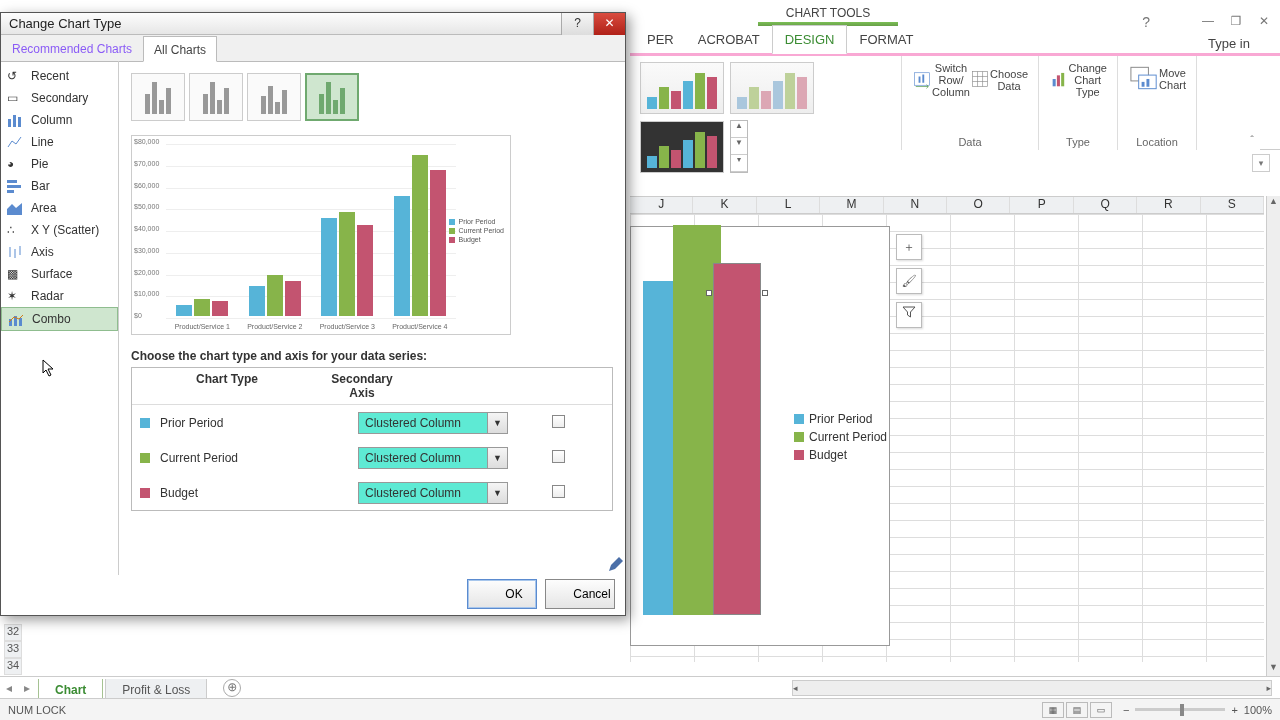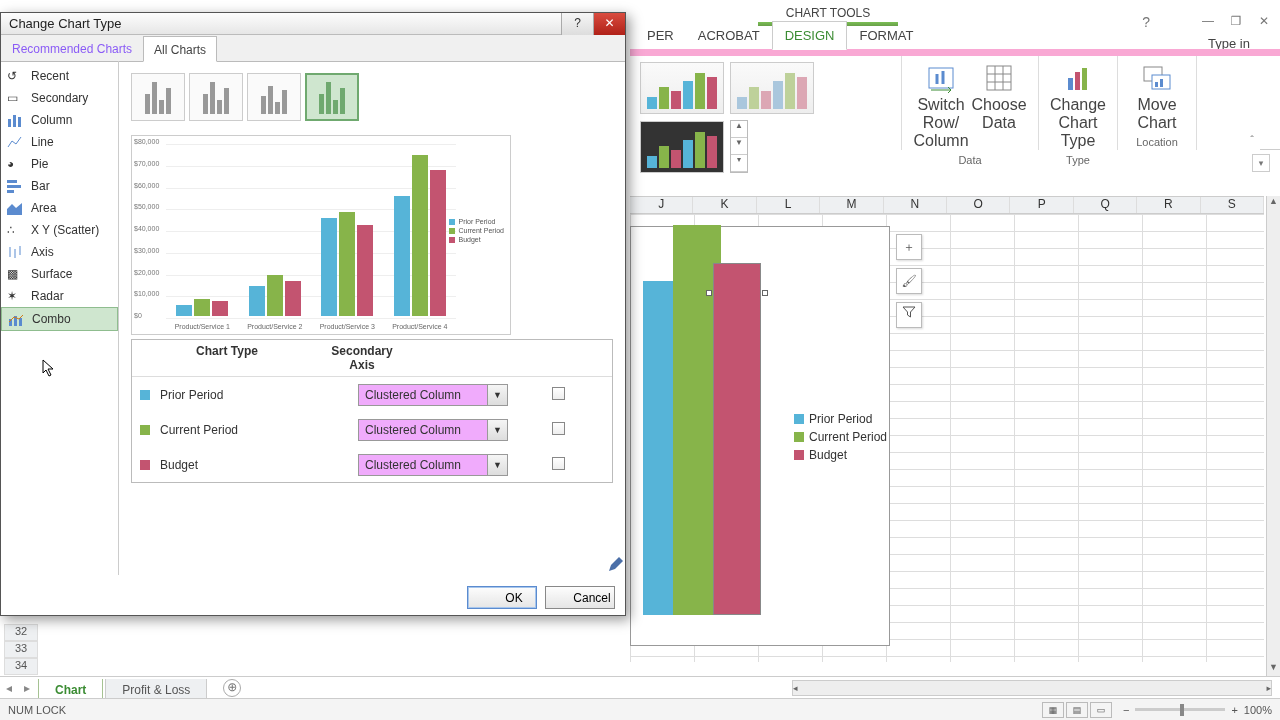--- a/index.html
+++ b/index.html
@@ -2,43 +2,43 @@
 <html><head>
 <meta charset="utf-8">
 <style>
   * { box-sizing: border-box; margin: 0; padding: 0; font-family: "Segoe UI", Tahoma, sans-serif; }
   body { width: 1280px; height: 720px; background: #fff; overflow: hidden; position: relative; font-size: 12px; color: #333; }
   
   
   .ribbon-area { position: absolute; left: 630px; right: 0; top: 0; height: 150px; background: #fff; border-bottom: 1px solid #ccc;}
   .tabtitle { position: absolute; left:760px; top:6px; width:136px; text-align:center; font-size:12px; color:#444; }
   .tabtitle-bar { position:absolute; top:22px; left:758px; width:140px; height:4px; background:linear-gradient(#7bbf55,#699f49);}
-  .ribbon-tabs { position:absolute; top:30px; left:630px; right:0; height:26px; display:flex; gap:0; border-bottom:7px solid #f9a8d4; align-items:flex-end; padding-left:5px;}
+  .ribbon-tabs { position:absolute; top:30px; left:630px; right:0; height:26px; display:flex; gap:0; border-bottom:3px solid #f9a8d4; align-items:flex-end; padding-left:5px;}
   .signin { position:absolute; top:36px; right:30px; font-size:13px; color:#444;}
   .winbtns { position:absolute; top:14px; right:8px; display:flex; gap:12px; color:#777; }
   .winbtns span{ width:16px; text-align:center;}
   .help-icon { position:absolute; top:14px; right:130px; color:#777; font-size:14px;}
   .ribbon-tab { padding:6px 12px; font-size:13px; color:#444; text-transform:uppercase;}
   .ribbon-tab.active { background:#fff; color:#3b8c33; border:1px solid #ccc; border-bottom:1px solid #fff; position:relative; top:1px;}
   .ribbon-body { position:absolute; top:56px; left:630px; right:20px; height:94px; background:#fff; display:flex; }
   .rib-group { border-right:1px solid #ddd; padding:6px 10px 2px; text-align:center; display:flex; flex-direction:column; justify-content:space-between;}
   .rib-thumbs { display:flex; gap:6px; align-items:center; flex-wrap:wrap; }
   .rib-thumb { width:84px; height:52px; border:1px solid #ccc; background:linear-gradient(#fafafa,#eee); position:relative;}
   .rib-thumb.dark{ background:#333;}
   .rib-scroll { width:18px; display:flex; flex-direction:column; border:1px solid #bbb;}
   .rib-scroll span{ height:17px; text-align:center; font-size:8px; color:#666; border-bottom:1px solid #ccc;}
-  .rib-btn { display:flex; flex-direction:column; align-items:center; width:58px; font-size:16px; color:#444;}
+  .rib-btn { display:flex; flex-direction:row; align-items:center; width:58px; font-size:11px; color:#444;}
   .rib-btn .ic{ width:32px; height:32px; margin-bottom:2px;}
   .grp-label { font-size:11px; color:#666; margin-top:4px;}
   .collapse-rib { position:absolute; right:6px; bottom:4px; color:#777; font-size:11px;}
   .dropdown-ind { position:absolute; top:154px; right:10px; width:18px; height:18px; border:1px solid #ccc; color:#777; text-align:center; font-size:9px; line-height:16px;}
   .col-headers { position:absolute; top:196px; left:630px; right:16px; height:18px; display:flex; background:#eef0f2; border-bottom:1px solid #ccc; border-top:1px solid #ccc;}
   .col-h { width:64px; text-align:center; font-size:12px; color:#333; border-right:1px solid #ddd;}
   .grid { position:absolute; top:214px; left:630px; right:16px; bottom:58px; background-image:linear-gradient(#ddd 1px,transparent 1px),linear-gradient(90deg,#ddd 1px,transparent 1px); background-size:64px 17px; }
-  .row-headers { position:absolute; left:4px; top:624px; width:34px; }
+  .row-headers { position:absolute; left:4px; top:624px; width:18px; }
   .row-h { height:17px; font-size:11px; color:#555; text-align:center; border:1px solid #ddd; background:#eef0f2;}
   
   .emb-chart { position:absolute; top:226px; left:630px; width:260px; height:420px; background:#fff; border:1px solid #999;}
   .emb-legend { position:absolute; top:408px; left:794px; font-size:12px; }
   .emb-legend div{margin:4px 0; display:flex; align-items:center; gap:5px;}
   .swatch{width:10px;height:10px;display:inline-block;}
   .emb-bar { position:absolute; bottom:30px; width:48px; }
   .emb-xlabel { position:absolute; bottom:10px; font-size:11px; color:#555; text-align:center; transform:translateX(-50%);}
   .chart-float-btns { position:absolute; top:234px; left:896px; display:flex; flex-direction:column; gap:8px;}
   .chart-float-btns div{ width:26px; height:26px; border:1px solid #bbb; background:#fff; text-align:center; line-height:24px; color:#555; box-shadow:1px 1px 2px rgba(0,0,0,0.15);}
@@ -97,27 +97,27 @@
   
   .series-label { font-size:12px; font-weight:bold; color:#333; margin-top:14px;}
   .series-table { margin-top:4px; border:1px solid #bbb;}
   .series-head { display:flex; font-size:12px; font-weight:bold; border-bottom:1px solid #ddd;}
   .series-head div{ padding:4px 6px;}
   .sh-name{ width:196px;} .sh-type{ width:190px; text-align:center;} .sh-ax{ width:80px; text-align:center;}
   .series-row { display:flex; align-items:center; height:35px; }
   .sr-name{ width:196px; padding-left:8px; display:flex; align-items:center; gap:10px;}
   .sr-type{ width:190px; display:flex; justify-content:center;}
   .sr-ax{ width:80px; text-align:center;}
-  .combo-dd { width:150px; height:22px; border:1px solid #999; background:#f0abfc; display:flex;margin-left:20px;}
+  .combo-dd { width:150px; height:22px; border:1px solid #999; background:#5eead4; display:flex;margin-left:20px;}
   .combo-dd span:first-child{ flex:1; padding:3px 6px; text-align:left;}
   .combo-dd span:last-child{ width:20px; background:linear-gradient(#f5f5f5,#ddd); border-left:1px solid #999; text-align:center; font-size:9px; line-height:20px;}
   .chk { width:13px; height:13px; border:1px solid #888; display:inline-block; background:linear-gradient(#fff,#eee);}
   
   .dlg-foot { position:absolute; bottom:6px; right:10px; display:flex; gap:8px;}
-  .dlg-btn { width:70px; height:23px; border:1px solid #888; background:linear-gradient(#fdfdfd,#e5e5e5); font-size:12px;padding-left:24px;}
+  .dlg-btn { width:70px; height:30px; border:1px solid #888; background:linear-gradient(#fdfdfd,#e5e5e5); font-size:12px;padding-left:24px;}
   .dlg-btn.ok{ border:1px solid #5b8bcf; box-shadow:0 0 0 1px #a7c6ec inset;}
   
   .cursor { position:absolute; left:42px; top:359px; width:14px; height:18px; pointer-events:none;}
   
   
   .mini-bars{position:absolute;bottom:4px;left:6px;right:6px;height:40px;display:flex;align-items:flex-end;gap:2px;}
   .mini-bars span{flex:1;}
 </style>
 </head>
 <body>
@@ -490,20 +490,21 @@
           </div>
           <div class="pv-xl" style="left: 215.25px;">Product/Service 3</div>
           <div class="pv-group" style="left: 258.75px; width: 58px;">
             <div class="pv-bar" style="background: rgb(86, 180, 216); height: 119.625px;"></div>
             <div class="pv-bar" style="background: rgb(135, 180, 74); height: 160.95px;"></div>
             <div class="pv-bar" style="background: rgb(195, 84, 112); height: 145.725px;"></div>
           </div>
           <div class="pv-xl" style="left: 287.75px;">Product/Service 4</div>
         </div>
 
+      <div class="series-label">Choose the chart type and axis for your data series:</div>
       <div class="series-table">
         <div class="series-head">
           <div class="sh-type">Chart Type</div>
           <div class="sh-ax">Secondary Axis</div>
         </div>
         <div class="series-row">
           <div class="sr-name">
               <span class="swatch" style="background:#56B4D8"></span>
               <span>Prior Period</span>
             </div>

